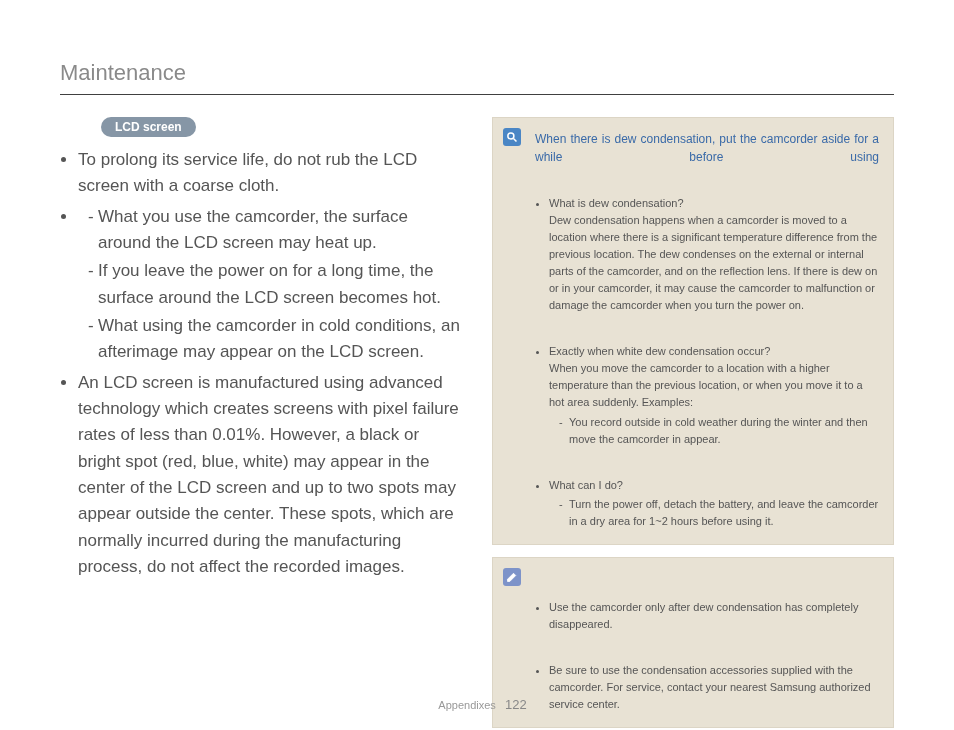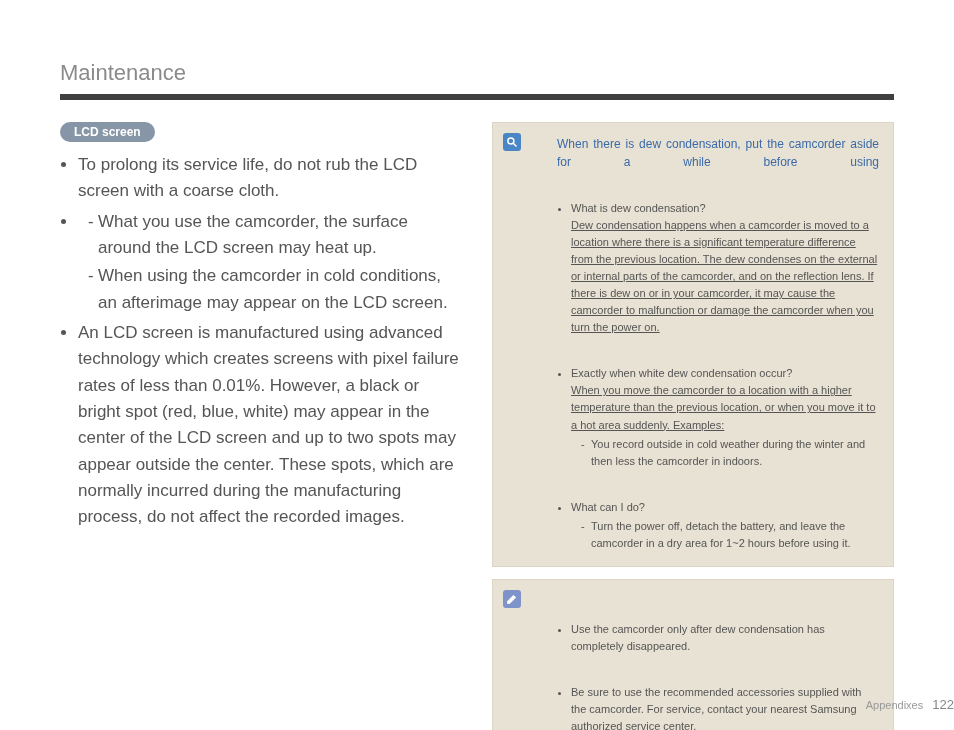--- a/index.html
+++ b/index.html
@@ -12,40 +12,41 @@
     position: relative;
   }
   .page {
     padding: 60px 60px 0 60px;
   }
   h1.title {
     font-size: 22px;
     font-weight: normal;
     color: #8a8a8a;
     padding-bottom: 8px;
-    border-bottom: 6px solid #404040;
+    border-bottom: 1px solid #404040;
     margin-bottom: 22px;
   }
   .columns {
     display: flex;
     gap: 30px;
   }
   .col {
     flex: 1;
     min-width: 0;
   }
   .pill {
     display: inline-block;
     background: #8696a6;
     color: #fff;
     font-size: 12px;
     font-weight: bold;
     padding: 3px 14px;
     border-radius: 10px;
     margin-bottom: 10px;
+    margin-left: 41px;
   }
   ul.main-list {
     list-style: disc;
     padding-left: 18px;
     font-size: 17px;
     line-height: 1.55;
     color: #555;
   }
   ul.main-list > li { margin-bottom: 4px; }
   ul.sub-list {
@@ -61,21 +62,21 @@
   ul.sub-list > li::before {
     content: "-";
     position: absolute;
     left: 0;
     top: 0;
     color: #555;
   }
   .callout {
     background: #e8e2d4;
     border: 1px solid #dcd5c5;
-    padding: 12px 14px 12px 64px;
+    padding: 12px 14px 12px 42px;
     position: relative;
     font-size: 11px;
     line-height: 1.5;
     color: #555;
     margin-bottom: 12px;
   }
   .callout .icon {
     position: absolute;
     left: 10px;
     top: 10px;
@@ -91,48 +92,49 @@
   .icon svg { width: 12px; height: 12px; fill: #fff; stroke: #fff; }
   .callout-title {
     color: #3a6aa8;
     font-size: 12px;
     margin-bottom: 6px;
     text-align: justify;
     text-align-last: justify;
   }
   .callout ul.main-list { font-size: 11px; padding-left: 14px; }
   .callout ul.main-list > li { margin-bottom: 2px; margin-top: 29px; }
-  .callout .body-text { margin-left: 0; text-decoration: underline; }
+  .callout .body-text { margin-left: 0; }
   .footer {
     position: absolute;
     bottom: 18px;
     left: 11px;
     right: 0;
-    text-align: right;
+    text-align: center;
     font-size: 11px;
     color: #999;
   }
   .footer .pagenum { font-size: 13px; color: #888; margin-left: 6px; }
 </style>
 </head>
 <body>
 
 <div class="page">
   <h1 class="title">Maintenance</h1>
 
   <div class="columns">
 
     <div class="col">
       <span class="pill">LCD screen</span>
       <ul class="main-list">
         <li>To prolong its service life, do not rub the LCD screen with a coarse cloth.</li>
         <li>
           <ul class="sub-list">
             <li>What you use the camcorder, the surface around the LCD screen may heat up.</li>
-            <li>When using the camcorder in cold conditions, an afterimage may appear on the LCD screen.</li>
+            <li>If you leave the power on for a long time, the surface around the LCD screen becomes hot.</li>
+            <li>What using the camcorder in cold conditions, an afterimage may appear on the LCD screen.</li>
           </ul>
         </li>
         <li>An LCD screen is manufactured using advanced technology which creates screens with pixel failure rates of less than 0.01%. However, a black or bright spot (red, blue, white) may appear in the center of the LCD screen and up to two spots may appear outside the center. These spots, which are normally incurred during the manufacturing process, do not affect the recorded images.</li>
       </ul>
     </div>
 
     <div class="col">
 
       <div class="callout">
         <div class="icon icon-search">
@@ -144,41 +146,41 @@
         <div class="callout-title">When there is dew condensation, put the camcorder aside for a while before using</div>
         <ul class="main-list">
           <li>
             <span>What is dew condensation?</span>
             <div class="body-text">Dew condensation happens when a camcorder is moved to a location where there is a significant temperature difference from the previous location. The dew condenses on the external or internal parts of the camcorder, and on the reflection lens. If there is dew on or in your camcorder, it may cause the camcorder to malfunction or damage the camcorder when you turn the power on.</div>
           </li>
           <li>
             <span>Exactly when white dew condensation occur?</span>
             <div class="body-text">When you move the camcorder to a location with a higher temperature than the previous location, or when you move it to a hot area suddenly. Examples:</div>
             <ul class="sub-list">
-              <li>You record outside in cold weather during the winter and then less the camcorder in indoors.</li>
+              <li>You record outside in cold weather during the winter and then move the camcorder in appear.</li>
             </ul>
           </li>
           <li>
             <span>What can I do?</span>
             <ul class="sub-list">
               <li>Turn the power off, detach the battery, and leave the camcorder in a dry area for 1~2 hours before using it.</li>
             </ul>
           </li>
         </ul>
       </div>
 
       <div class="callout">
         <div class="icon icon-note">
           <svg viewBox="0 0 16 16">
               <path d="M2 11 L10 3 L13 6 L5 14 L2 14 Z" fill="#fff"></path>
             </svg>
         </div>
         <ul class="main-list">
           <li>Use the camcorder only after dew condensation has completely disappeared.</li>
-          <li>Be sure to use the recommended accessories supplied with the camcorder. For service, contact your nearest Samsung authorized service center.</li>
+          <li>Be sure to use the condensation accessories supplied with the camcorder. For service, contact your nearest Samsung authorized service center.</li>
         </ul>
       </div>
 
     </div>
   </div>
 </div>
 
 <div class="footer">
   <span>Appendixes</span>
   <span class="pagenum">122</span>

